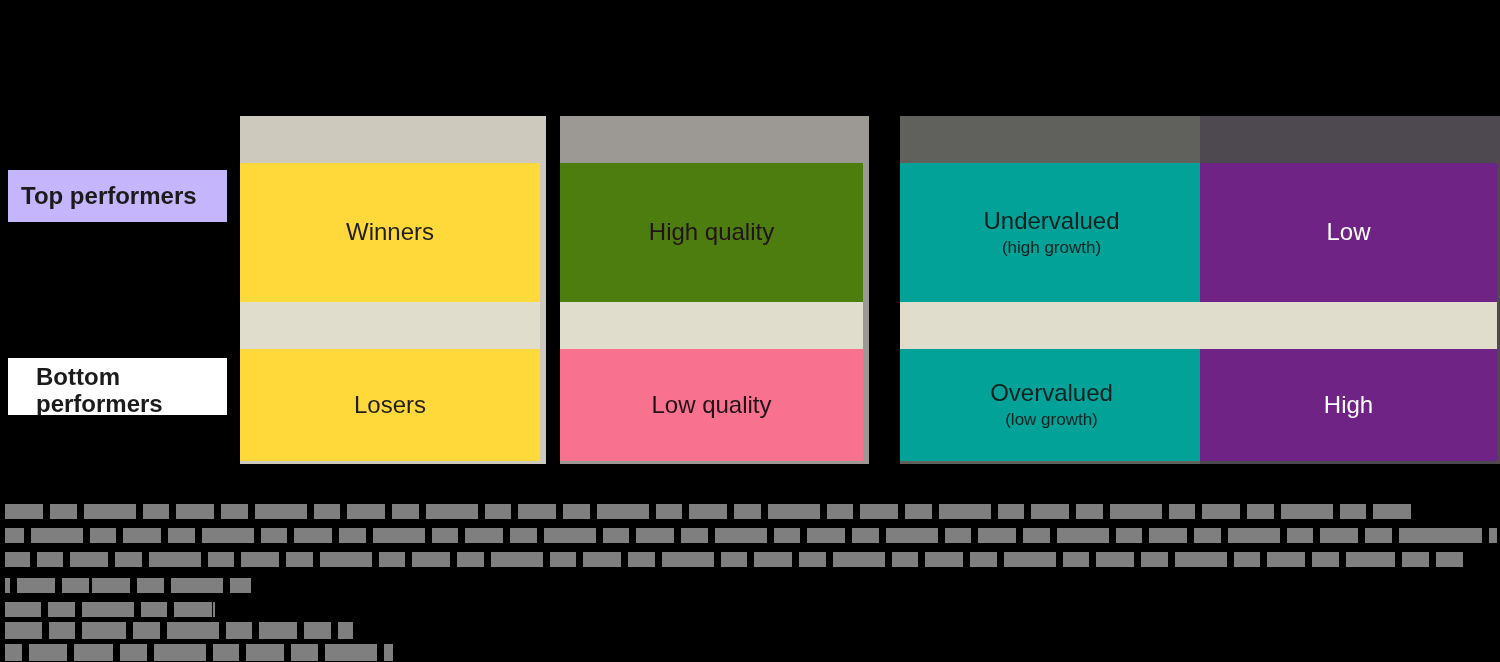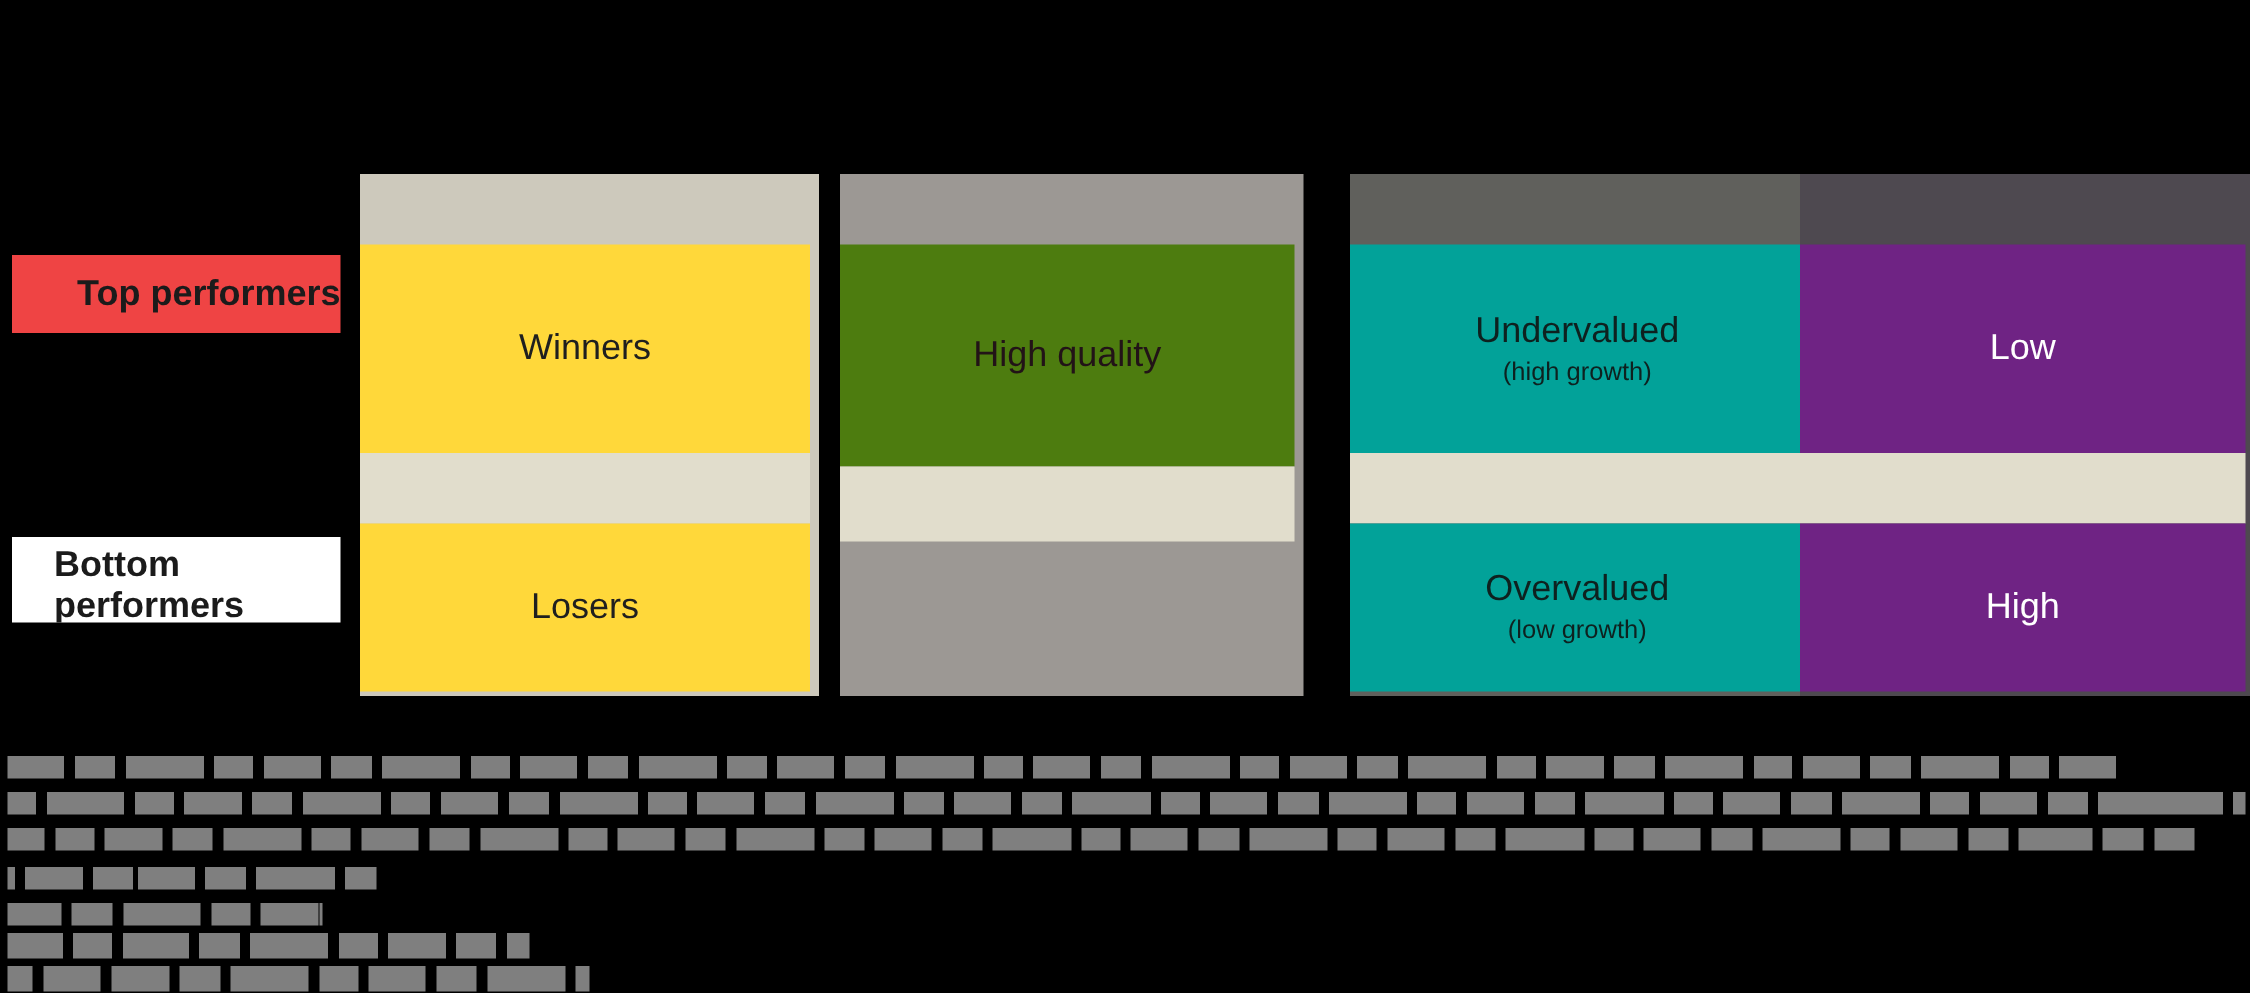--- a/index.html
+++ b/index.html
@@ -45,21 +45,21 @@
 
   
   .footnote { position: absolute; left: 0; top: 0; width: 1500px; height: 662px; }
   .fline { position: absolute; left: 5px; }
 </style>
 </head>
 <body>
 
 <div>
 
-  <div class="chip top-chip" style="background: #ef4444; color: rgb(27, 27, 27); justify-content: flex-end;">
+  <div class="chip top-chip" style="background: #c4b5fd; color: rgb(27, 27, 27);">
     <span>Top performers</span>
   </div>
   <div class="chip bottom-chip" style="background: rgb(255, 255, 255); color: rgb(27, 27, 27); padding-left: 28px;">
     <span>Bottom performers</span>
   </div>
 
   <div class="col col-1" style="background: rgb(205, 201, 188);">
     <div class="block top-block" style="background: rgb(255, 216, 58); color: rgb(31, 31, 31);">
       <div class="cell-label">Winners</div>
     </div>
@@ -67,20 +67,23 @@
     <div class="block bottom-block" style="background: rgb(255, 216, 58); color: rgb(31, 31, 31);">
       <div class="cell-label">Losers</div>
     </div>
   </div>
 
   <div class="col col-2" style="background: rgb(156, 152, 148);">
     <div class="block top-block" style="background: #4d7c0f; color: rgb(34, 19, 23);">
       <div class="cell-label">High quality</div>
     </div>
     <div class="band" style="background: rgb(225, 221, 204);"></div>
+    <div class="block bottom-block" style="background: rgb(248, 113, 142); color: rgb(34, 19, 23);">
+      <div class="cell-label">Low quality</div>
+    </div>
   </div>
 
   <div class="col col-3" style="background: rgb(96, 96, 92);">
     <div class="block top-block" style="background: rgb(2, 162, 153); color: rgb(14, 33, 31);">
       <div class="cell-label">Undervalued</div>
       <div class="cell-sublabel">(high growth)</div>
     </div>
     <div class="band" style="background: rgb(225, 221, 204);"></div>
     <div class="block bottom-block" style="background: rgb(2, 162, 153); color: rgb(14, 33, 31);">
       <div class="cell-label">Overvalued</div>

